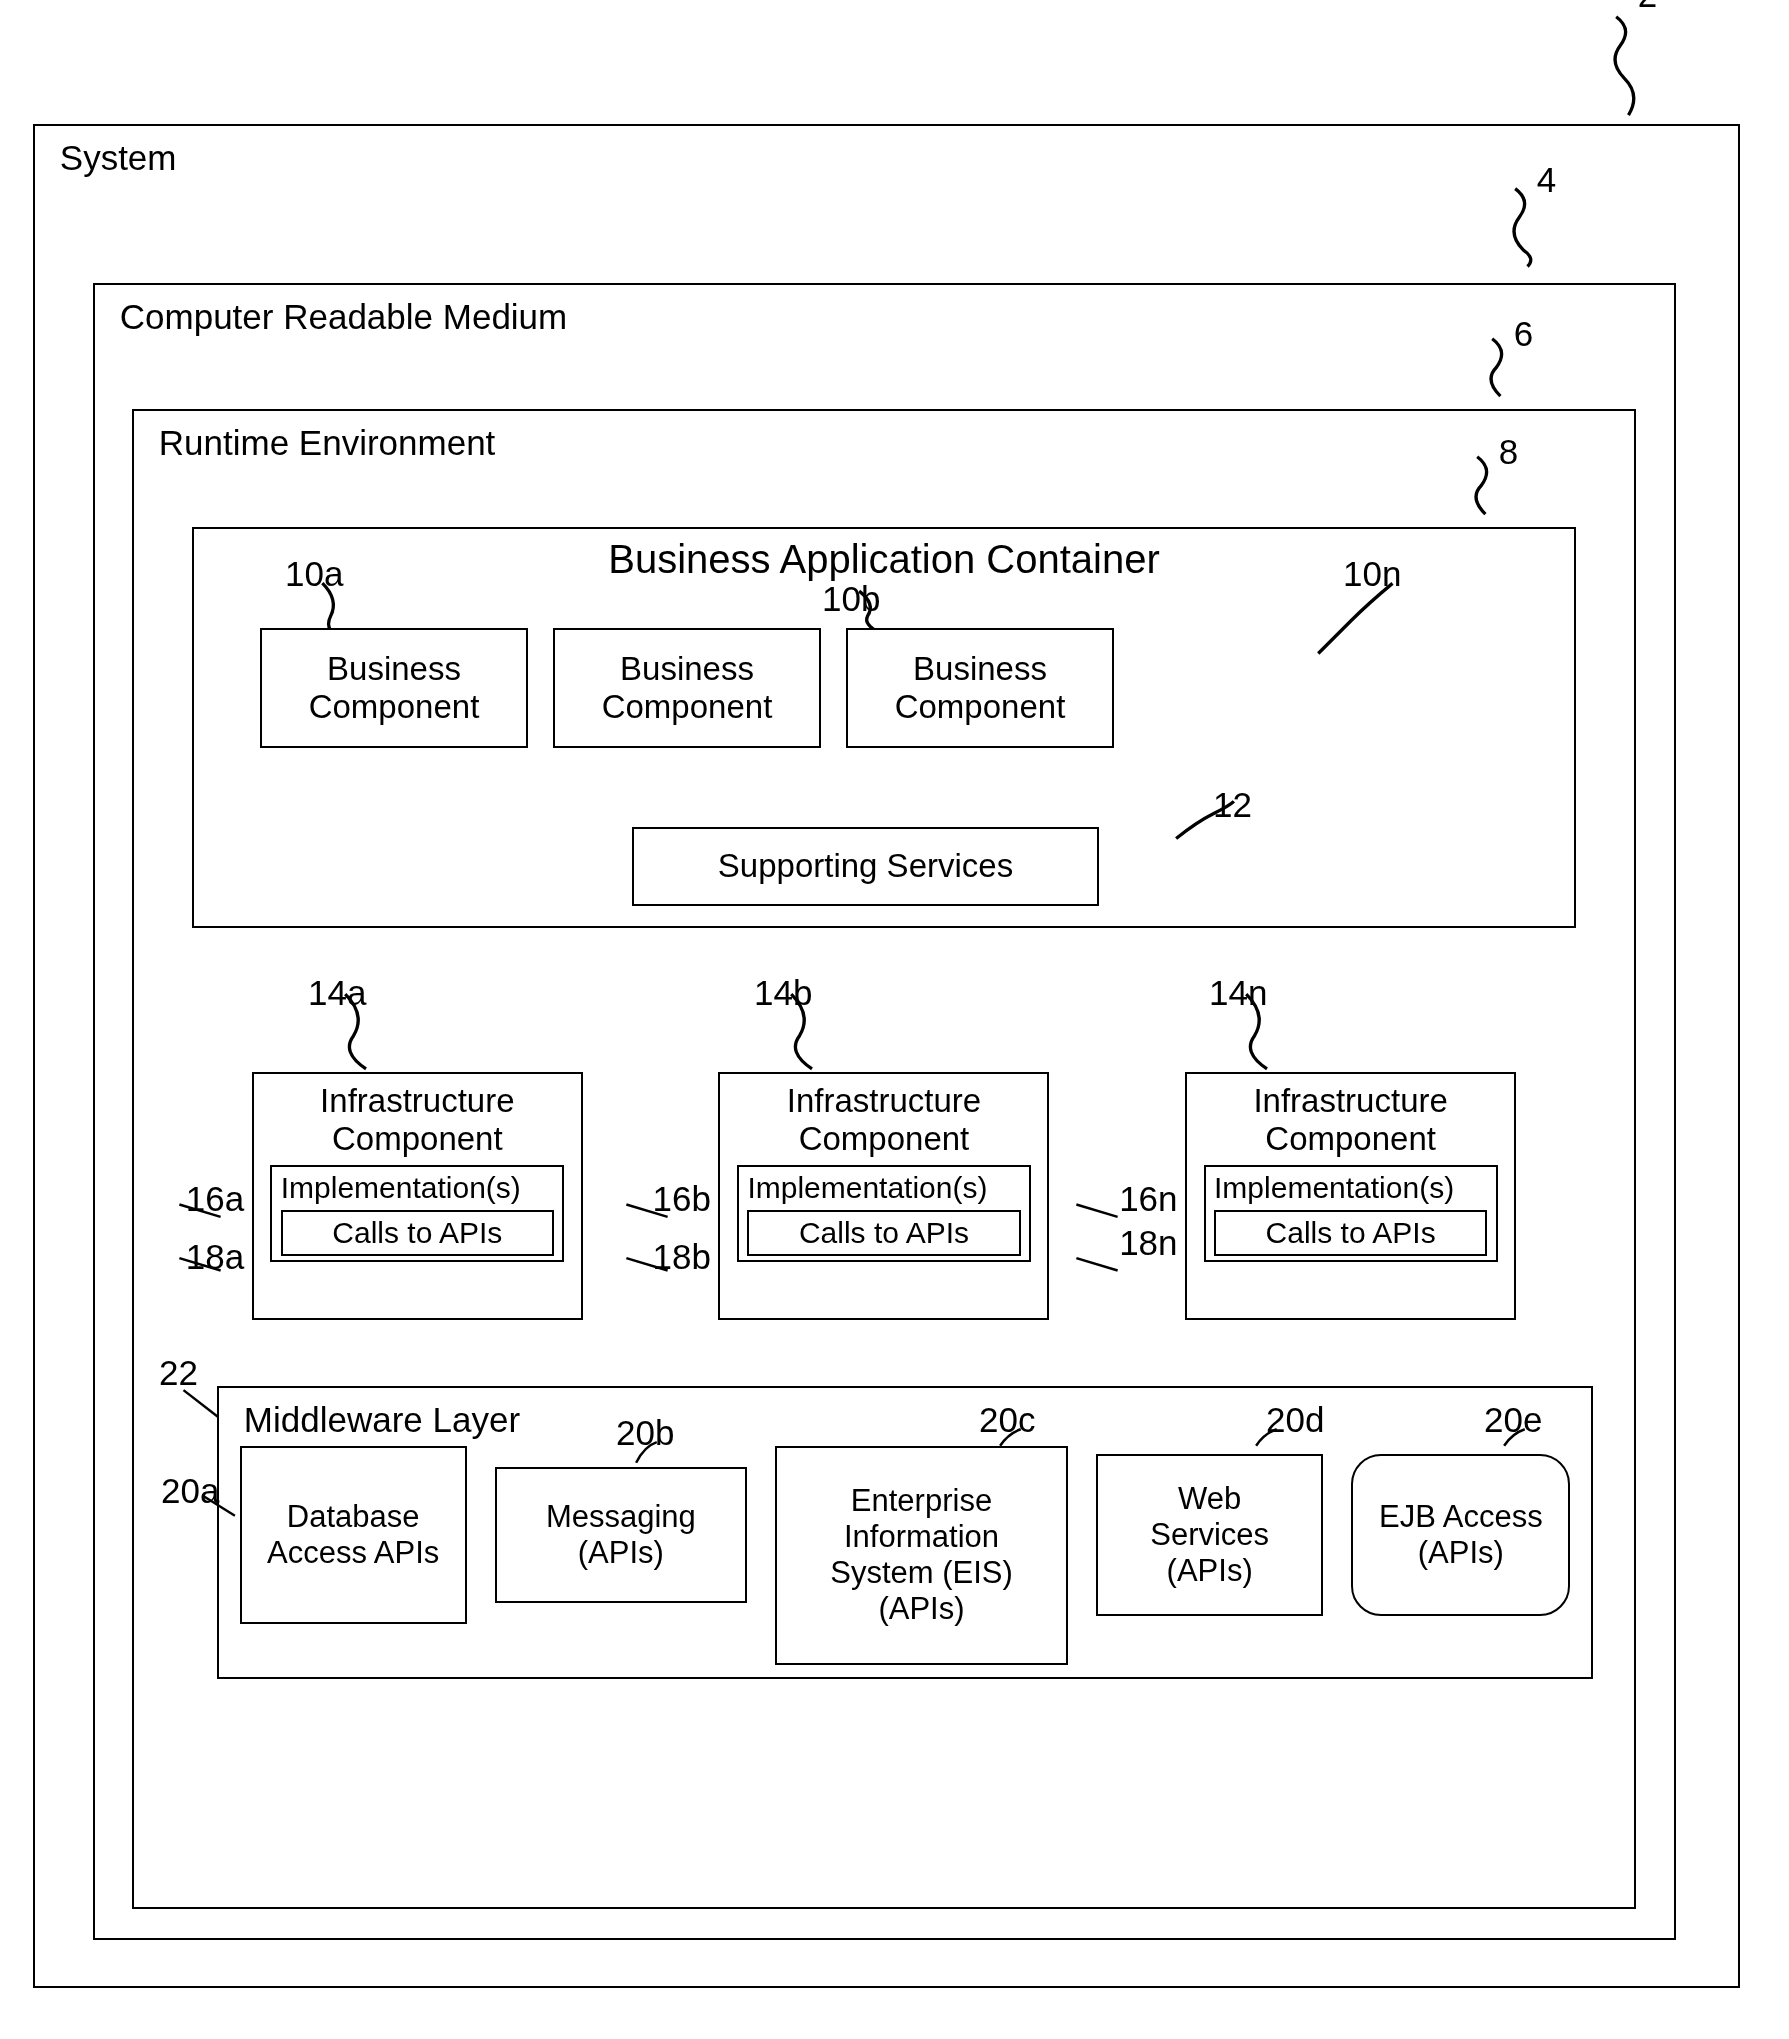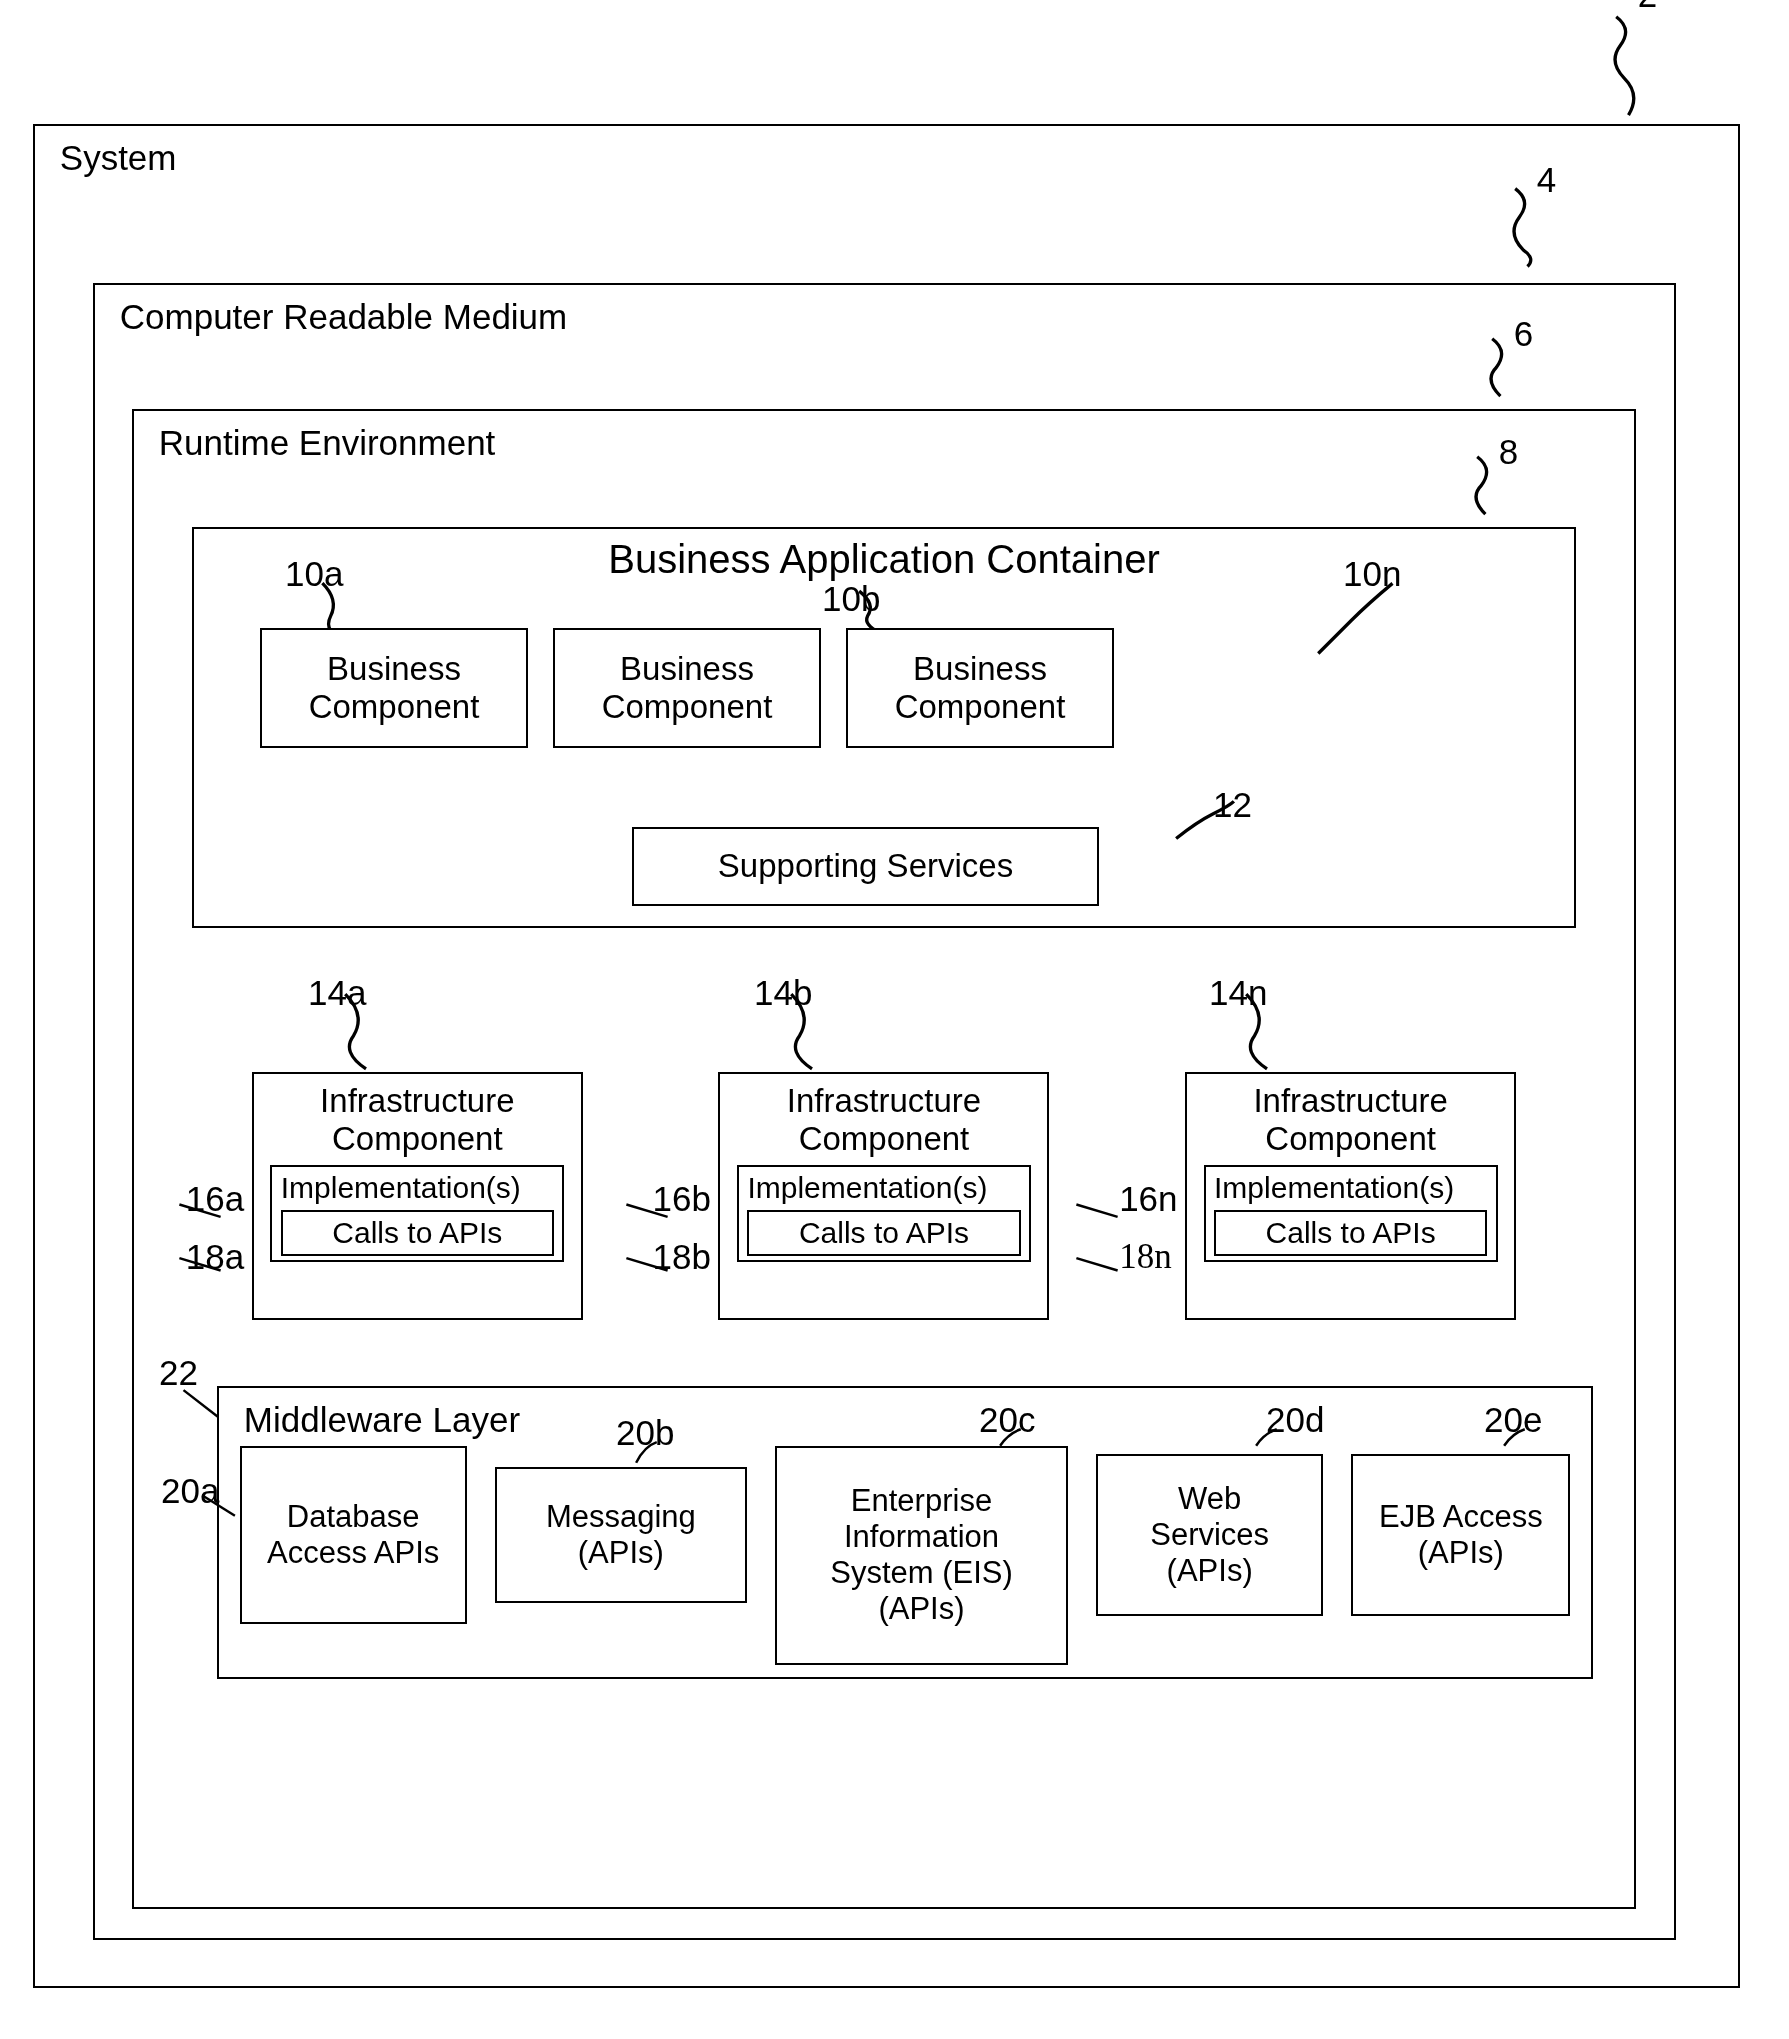--- a/index.html
+++ b/index.html
@@ -175,21 +175,21 @@
                 <div style="font-size:30px;">Implementation(s)</div>
                 <div class="small-box" style="font-size:30px; padding:4.1px 8.3px; margin-top:5px;">
                     <span>Calls to APIs</span>
                   </div>
               </div>
             </div>
           </div>
 
           <div style="position:relative;">
             <div class="ref" style="left:-66px; top:107px;">16n</div>
-            <div class="ref" style="left:-66px; top:165px;font-family:Liberation Serif, serif;">18n</div>
+            <div class="ref" style="left:-66px; top:151px;">18n</div>
             <div class="box" style="width:331px; height:248px; padding:8.3px; box-sizing:border-box;">
               <div style="text-align:center; font-size:33px;">Infrastructure Component</div>
               <div class="box" style="margin:6.6px 8.3px; padding:4.1px 8.3px;">
                 <div style="font-size:30px;">Implementation(s)</div>
                 <div class="small-box" style="font-size:30px; padding:4.1px 8.3px; margin-top:5px;">
                     <span>Calls to APIs</span>
                   </div>
               </div>
             </div>
           </div>
@@ -247,21 +247,21 @@
               </div>
             <div class="small-box" style="width:215px; height:116px; font-size:31px; margin-top:20.7px;">
                 <span>Messaging (APIs)</span>
               </div>
             <div class="small-box" style="width:256px; height:198px; font-size:31px;">
                 <span>Enterprise Information System (EIS) (APIs)</span>
               </div>
             <div class="small-box" style="width:190px; height:141px; font-size:31px; margin-top:8.3px;">
                 <span>Web Services (APIs)</span>
               </div>
-            <div class="small-box" style="width:182px; height:141px; font-size:31px; margin-top:8.3px;">
+            <div class="small-box" style="width:182px; height:141px; font-size:31px; margin-top:8.3px;border-radius:30px;">
                 <span>EJB Access (APIs)</span>
               </div>
           </div>
         </div>
 
       </div>
     </div>
   </div>
 </div>
 

